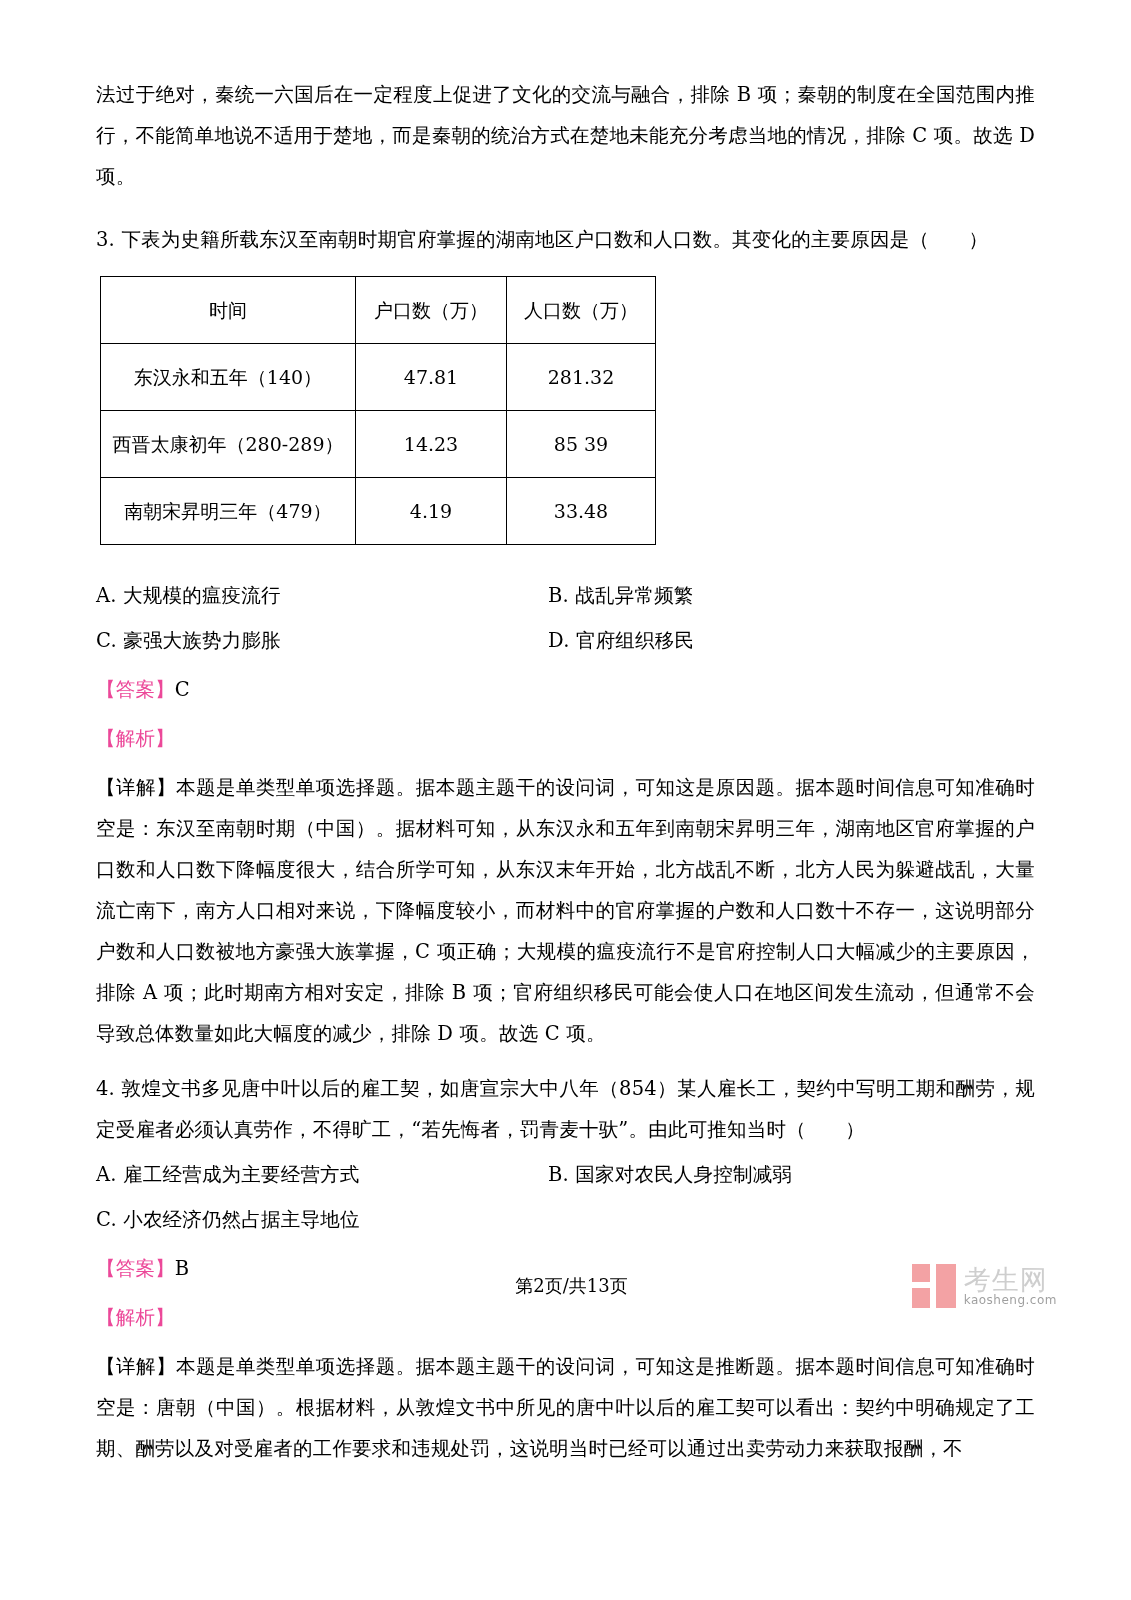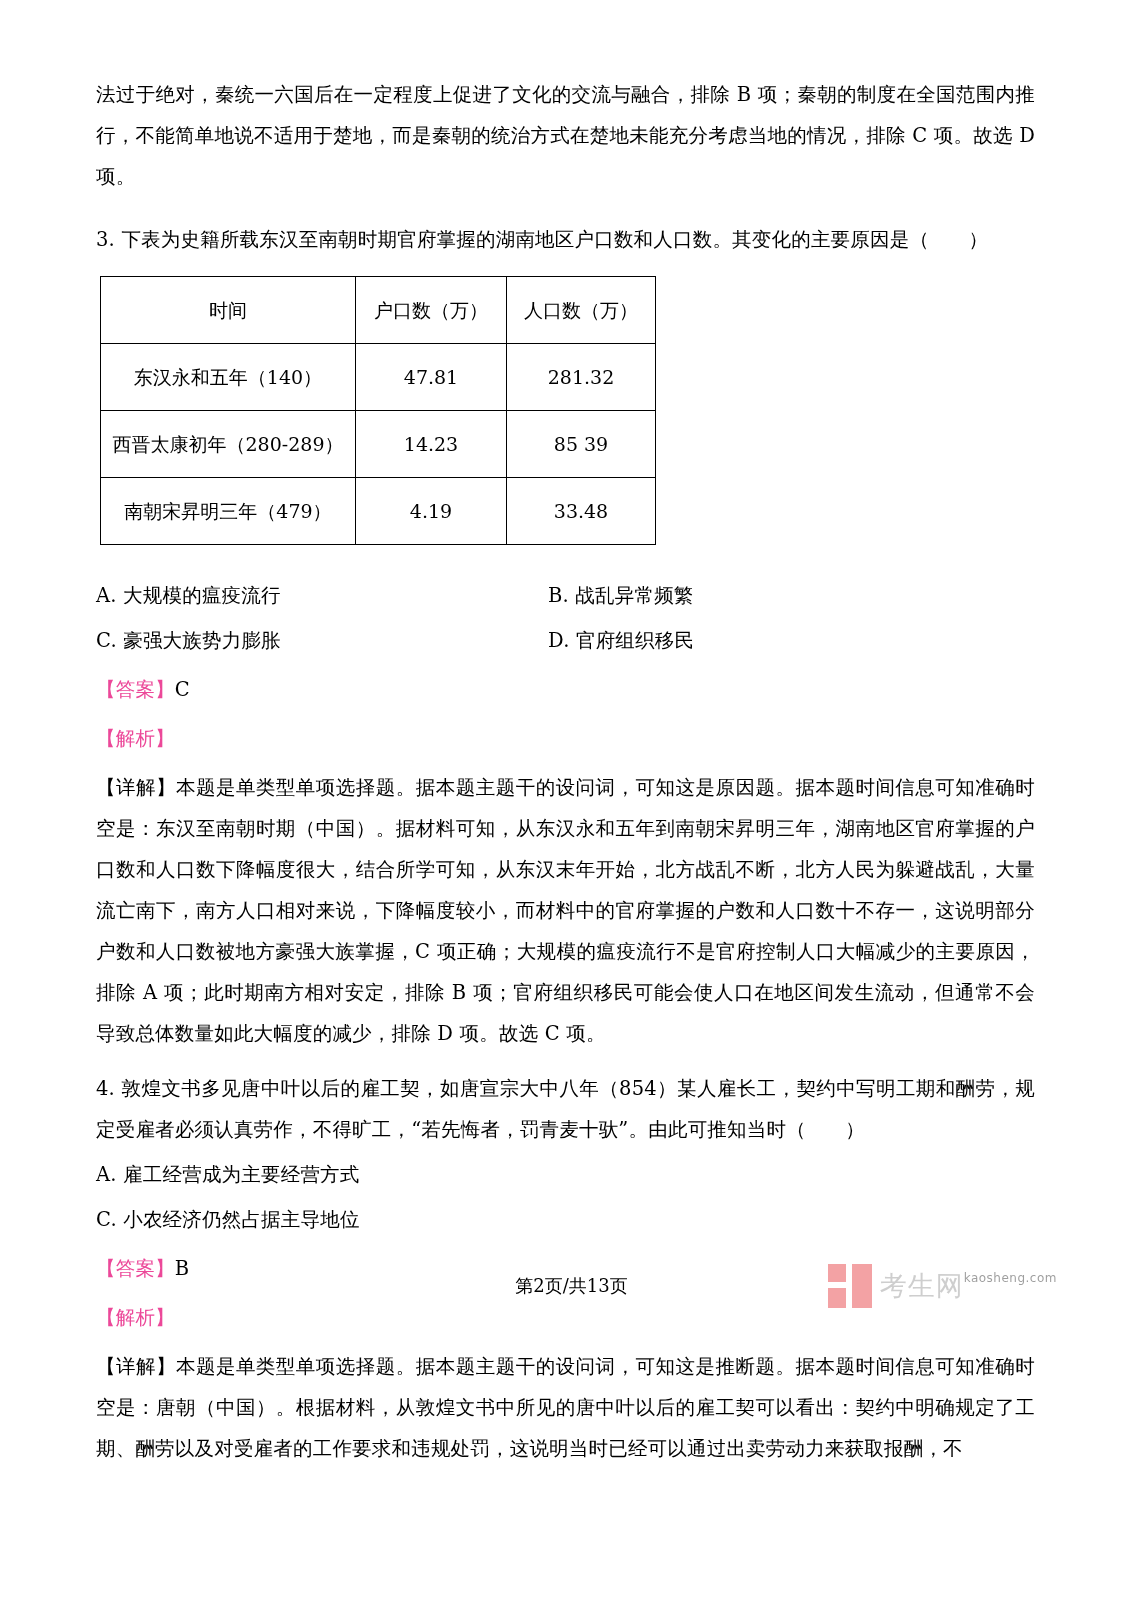--- a/index.html
+++ b/index.html
@@ -98,21 +98,21 @@
   .wm-mark i {
     position: absolute;
     background: #e8474c;
     display: block;
   }
   .wm-mark i.a { left: 0; top: 0; width: 18px; height: 18px; }
   .wm-mark i.b { left: 24px; top: 0; width: 20px; height: 44px; }
   .wm-mark i.c { left: 0; top: 24px; width: 18px; height: 20px; }
   .wm-text {
     display: flex;
-    flex-direction: row;
+    flex-direction: column;
     line-height: 1.05;
   }
   .wm-title {
     font-size: 27px;
     color: #9e9e9e;
     font-family: "DejaVu Sans", "Liberation Sans", sans-serif;
     letter-spacing: 1px;
   }
   .wm-sub {
     font-size: 12px;
@@ -171,20 +171,21 @@
   <p class="ans-line blue">【解析】</p>
 
   <p class="ans-line"><span>【详解】</span><span>本题是单类型单项选择题。据本题主题干的设问词，可知这是原因题。据本题时间信息可知准确时空是：东汉至南朝时期（中国）。据材料可知，从东汉永和五年到南朝宋昇明三年，湖南地区官府掌握的户口数和人口数下降幅度很大，结合所学可知，从东汉末年开始，北方战乱不断，北方人民为躲避战乱，大量流亡南下，南方人口相对来说，下降幅度较小，而材料中的官府掌握的户数和人口数十不存一，这说明部分户数和人口数被地方豪强大族掌握，C 项正确；大规模的瘟疫流行不是官府控制人口大幅减少的主要原因，排除 A 项；此时期南方相对安定，排除 B 项；官府组织移民可能会使人口在地区间发生流动，但通常不会导致总体数量如此大幅度的减少，排除 D 项。故选 C 项。</span></p>
 
   <div class="spacer-sm"></div>
 
   <p>4. 敦煌文书多见唐中叶以后的雇工契，如唐宣宗大中八年（854）某人雇长工，契约中写明工期和酬劳，规定受雇者必须认真劳作，不得旷工，“若先悔者，罚青麦十驮”。由此可推知当时（　　）</p>
 
   <div class="opts">
     <p class="opt-left">A. 雇工经营成为主要经营方式</p>
+    <p class="opt-right">B. 国家对农民人身控制减弱</p>
   </div>
   <div class="opts">
     <p class="opt-left">C. 小农经济仍然占据主导地位</p>
   </div>
 
   <p class="ans-line"><span class="blue">【答案】</span><span>B</span></p>
 
   <p class="ans-line blue">【解析】</p>
 
   <p class="ans-line"><span>【详解】</span><span>本题是单类型单项选择题。据本题主题干的设问词，可知这是推断题。据本题时间信息可知准确时空是：唐朝（中国）。根据材料，从敦煌文书中所见的唐中叶以后的雇工契可以看出：契约中明确规定了工期、酬劳以及对受雇者的工作要求和违规处罚，这说明当时已经可以通过出卖劳动力来获取报酬，不</span></p>

